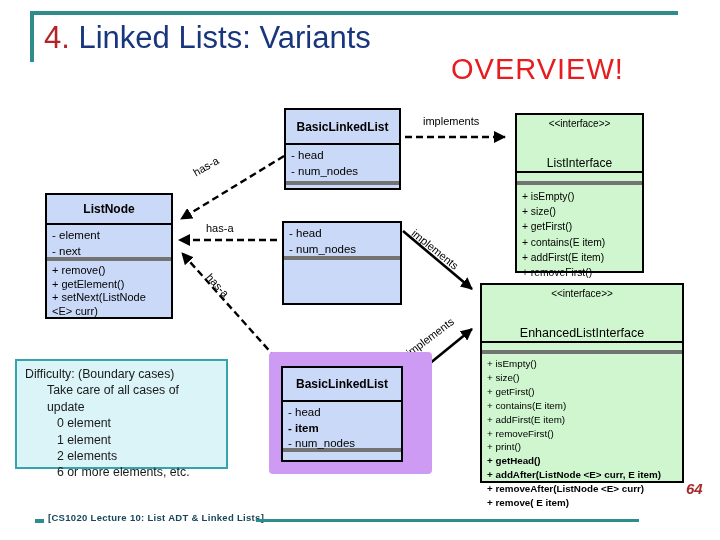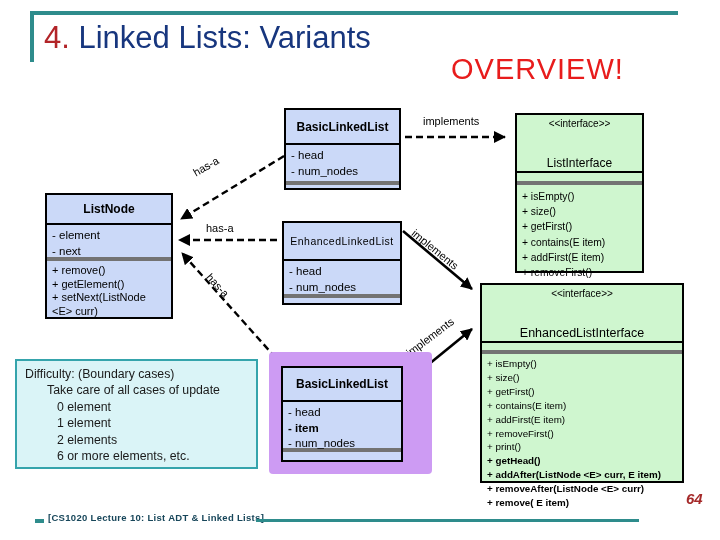--- a/index.html
+++ b/index.html
@@ -23,26 +23,26 @@
   .memb{white-space:nowrap;}
   .attrs{padding:3px 5px;font-size:11.5px;line-height:15.5px;}
   .methods{padding:3px 5px;font-size:11px;line-height:13.5px;}
   .iface-head{border-bottom:2px solid #000;text-align:center;flex:none;padding-top:3px;}
   .stereo{font-size:10px;line-height:12px;}
   .iface-name{font-weight:normal;font-size:12.5px;line-height:15px;margin-top:26px;}
   .iface-methods{padding:4px 5px;font-size:10.3px;line-height:15.2px;}
   .iface-methods2{padding:3px 5px;font-size:9.8px;line-height:13.9px;}
   .purple-wrap{position:absolute;left:269px;top:352px;width:163px;height:122px;
                background:#CD9BF3;border-radius:4px;}
-  .note{position:absolute;left:15px;top:359px;width:243px;height:110px;background:#DAF4F7;
+  .note{position:absolute;left:15px;top:359px;width:213px;height:110px;background:#DAF4F7;
         border:2px solid #35A4AC;box-sizing:border-box;padding:5px 8px;font-size:12.3px;
         line-height:16.4px;color:#1a1a1a;}
   .footer-text{position:absolute;left:48px;top:512px;font-size:9.5px;font-weight:bold;
                color:#17465A;letter-spacing:0.3px;}
-  .page-num{position:absolute;left:686px;top:490px;font-size:15px;font-weight:bold;
+  .page-num{position:absolute;left:686px;top:480px;font-size:15px;font-weight:bold;
             font-style:italic;color:#A52A2A;}
 </style>
 </head>
 <body>
 
 <div class="slide">
 
   <div class="rule" style="left:30px;top:11px;width:648px;height:4px"></div>
   <div class="rule" style="left:30px;top:11px;width:4px;height:51px"></div>
 
@@ -93,21 +93,20 @@
         <div class="memb">- next</div>
       </div>
     <div class="uml-sec methods" style="white-space:normal">
         <div class="line">+ remove()</div>
         <div class="line">+ getElement()</div>
         <div class="line">+ setNext(ListNode &lt;E&gt; curr)</div>
       </div>
   </div>
 
   <div class="uml blue" style="left:282px;top:221px;width:120px;height:84px">
-    <div class="uml-name" style="height:36px;font-weight:normal;font-size:10.5px;letter-spacing:0.5px">EnhancedLinkedList</div>
     <div class="uml-sec attrs" style="height:37px">
         <div class="memb">- head</div>
         <div class="memb">- num_nodes</div>
       </div>
     <div class="uml-sec"></div>
   </div>
 
   <div class="purple-wrap"></div>
   <div class="uml blue" style="left:281px;top:366px;width:122px;height:96px">
     <div class="uml-name" style="height:32px">BasicLinkedList</div>

